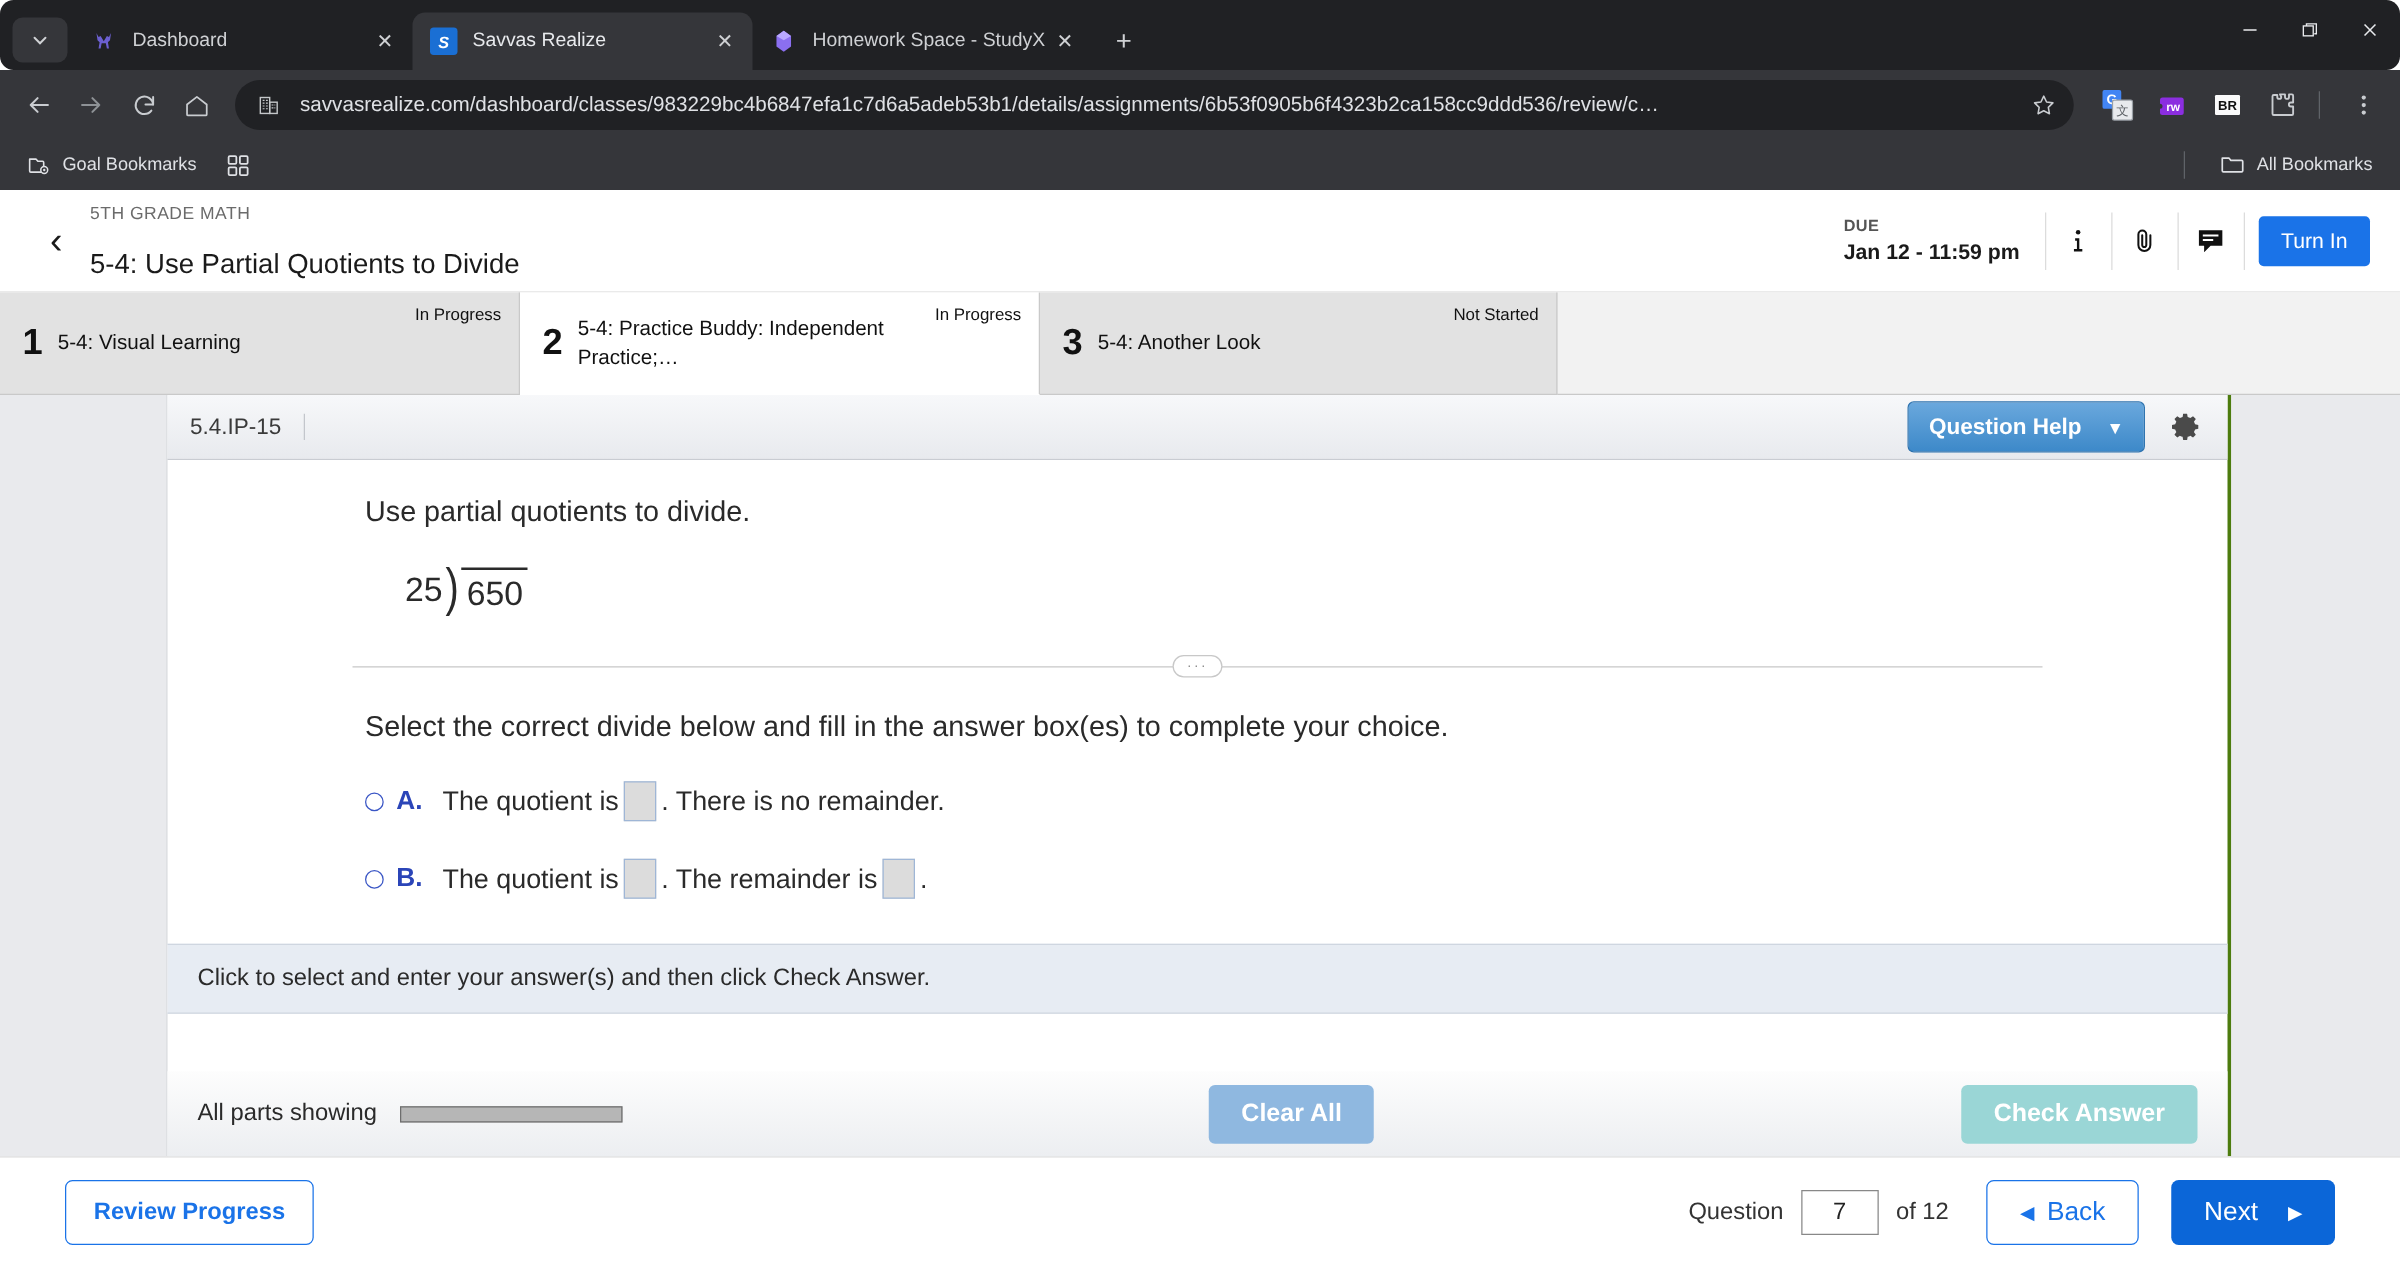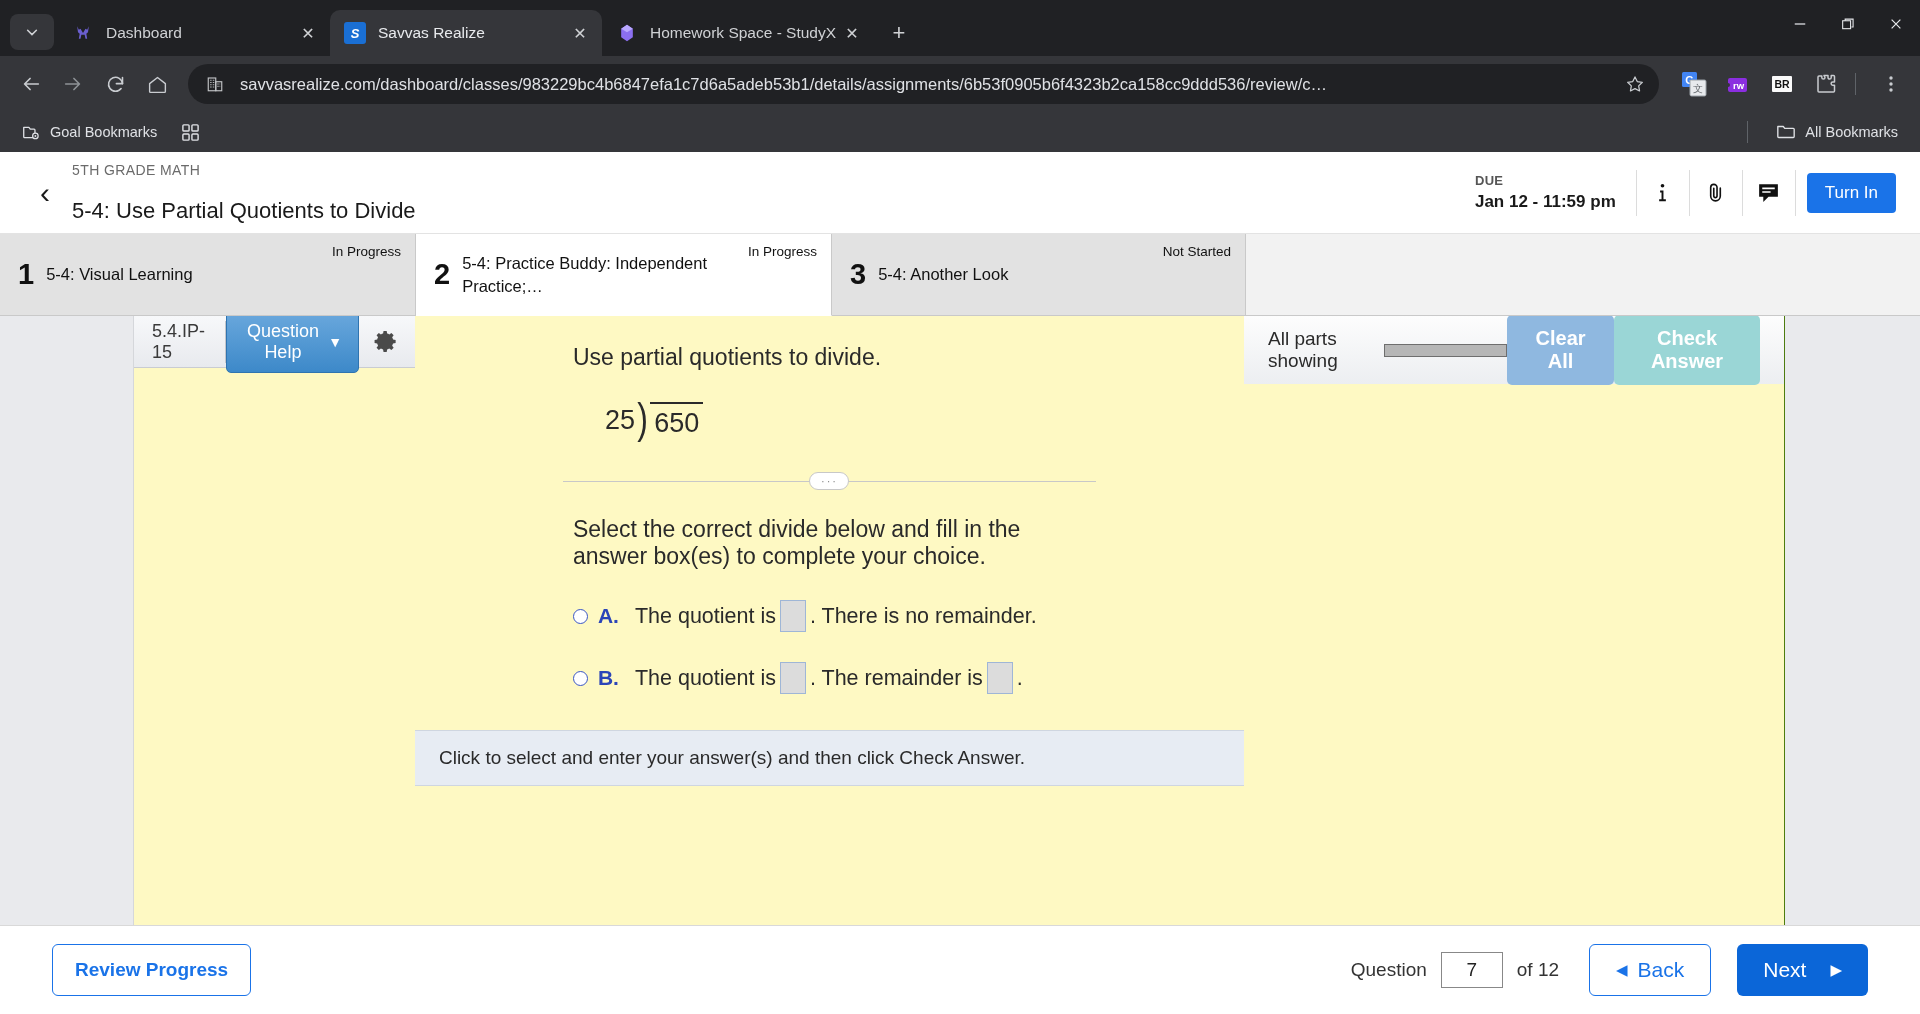--- a/index.html
+++ b/index.html
@@ -7,21 +7,21 @@
     width: 1920px; height: 1014px;
     font-family: "Liberation Sans", sans-serif;
     background: #fff; overflow: hidden;
   }
 
   
   .browser { width: 1920px; height: 1014px; display: flex; flex-direction: column; }
 
   .tabstrip {
     height: 56px; background: #202124; display: flex; align-items: flex-end;
-    padding-left: 6px; position: relative; flex: 0 0 56px;
+    padding-left: 6px; position: relative; flex: 0 0 56px; border-radius: 11px;
   }
   .tabsearch {
     width: 44px; height: 36px; margin: 0 4px 6px 4px; background: #35363a;
     border-radius: 8px; display: flex; align-items: center; justify-content: center;
     color: #cfd1d4; flex: 0 0 auto;
   }
   .tab {
     height: 46px; width: 272px; display: flex; align-items: center;
     border-radius: 10px 10px 0 0; padding: 0 10px 0 14px; position: relative;
     color: #cfd1d4; font-size: 15px; flex: 0 0 auto;
@@ -132,35 +132,35 @@
   }
   .step.s1 { width: 416px; }
   .step.s2 { width: 416px; }
   .step.s3 { width: 414px; }
   .steps .filler { flex: 1 1 auto; background: #f2f2f2; border-bottom: 1px solid #c9c9c9; }
 
   .content { flex: 1 1 auto; display: flex; background: #e9eaed; overflow: hidden; position: relative; }
   .leftrail { width: 133px; flex: 0 0 133px; background: #e9eaed; }
   .rightrail { flex: 1 1 auto; background: #e9eaed; }
   .card {
-    width: 1652px; flex: 0 0 1652px; background: #fef9c3; display: flex; 
-    border-left: 1px solid #d5d7db; border-right: 1px solid #4d7c0f;
+    width: 1652px; flex: 0 0 1652px; background: #ffffff; display: flex; flex-direction: column;
+    border-left: 1px solid #d5d7db; border-right: 3px solid #4d7c0f;
   }
 
   .exbar {
     height: 52px; flex: 0 0 52px; display: flex; align-items: center;
     background: linear-gradient(#f7f8fa,#e8eaee); border-bottom: 1px solid #c9ccd2;
     padding-left: 18px;
   }
   .exid { font-size: 18px; color: #3a3a3a; padding-right: 18px; border-right: 1px solid #c3c6cc; }
   .exbar .grow { flex: 1 1 auto; }
   .qhelp {
     background: linear-gradient(#6aa8dd,#3d89c9); color: #fff; border: 1px solid #2f74b0;
-    border-radius: 5px; font-size: 18px; font-weight: normal; padding: 9px 16px;
-    display: flex; align-items: center; gap: 5px; margin-right: 12px;
+    border-radius: 5px; font-size: 18px; font-weight: bold; padding: 9px 16px;
+    display: flex; align-items: center; gap: 20px; margin-right: 12px;
     font-family: "Liberation Sans", sans-serif;
   }
   .gear { width: 40px; height: 40px; display: flex; align-items: center;
           justify-content: center; margin-right: 14px; color: #4a4a4a; }
 
   .qbody { padding: 28px 0 0 0; flex: 1 1 auto; }
   .prompt { font-size: 23px; color: #2a2a2a; padding: 0 158px; }
   .division { padding: 28px 0 0 190px; display: flex; align-items: flex-start; }
   .divnum { font-size: 27px; color: #2a2a2a; line-height: 1; padding-top: 8px; }
   .divbracket { font-size: 40px; color: #2a2a2a; line-height: 1; margin: 0 1px;

